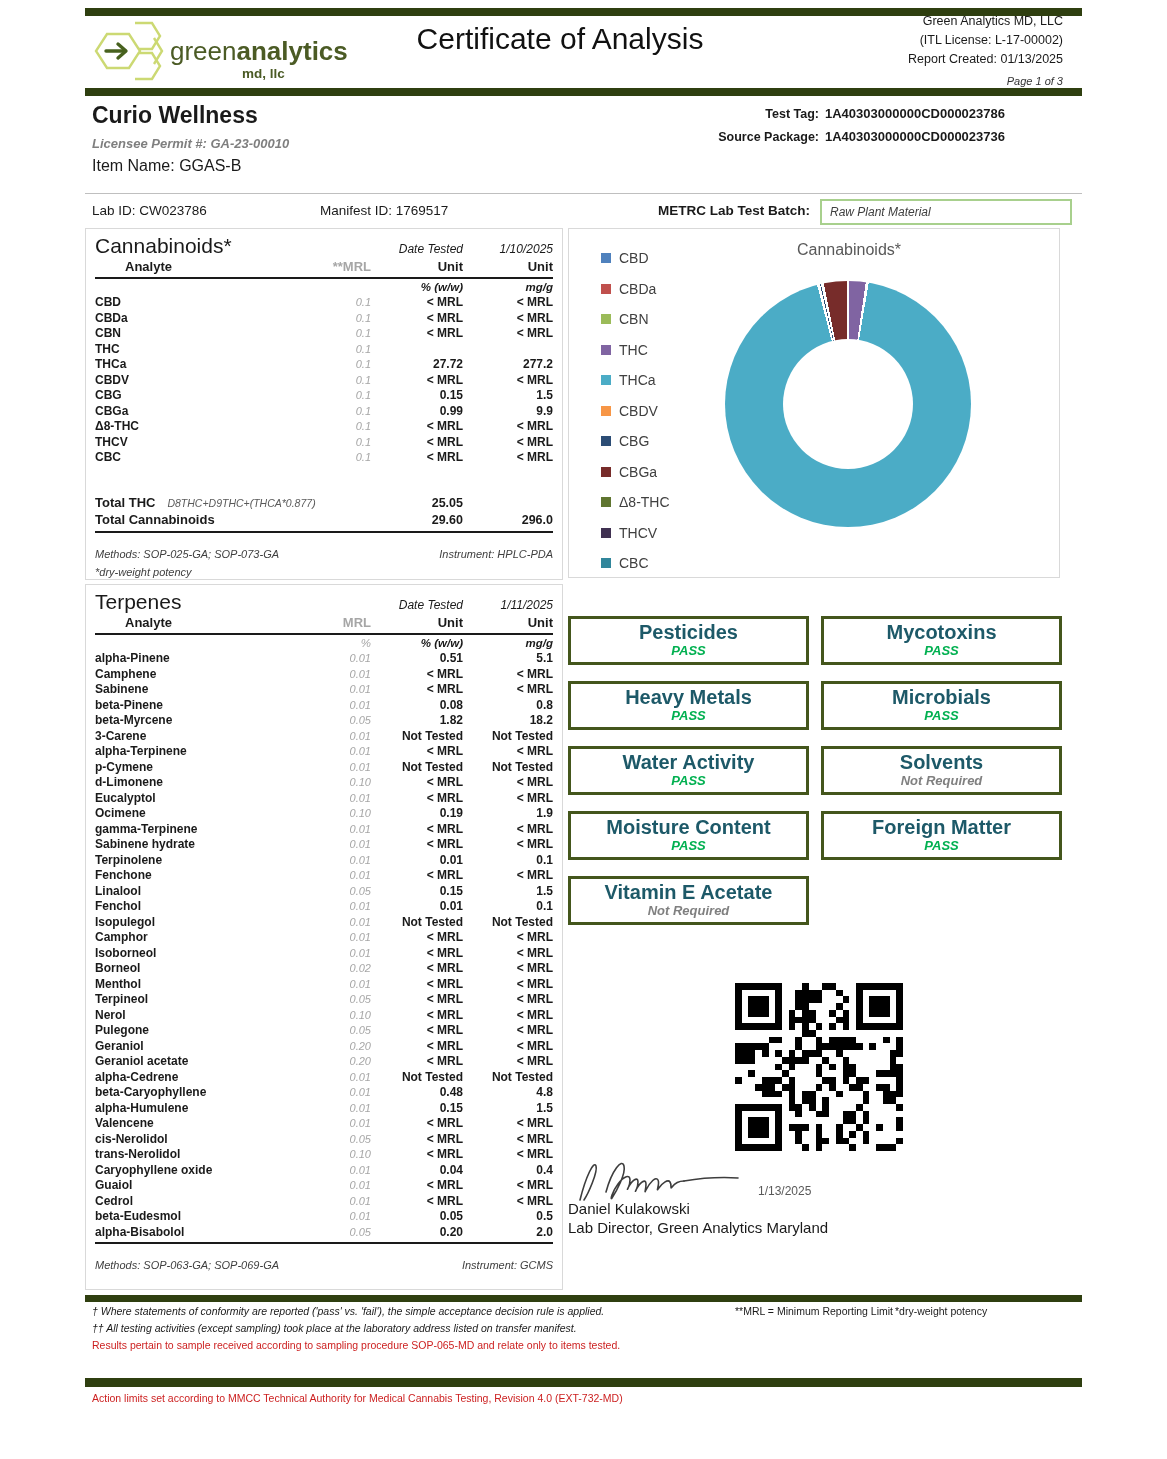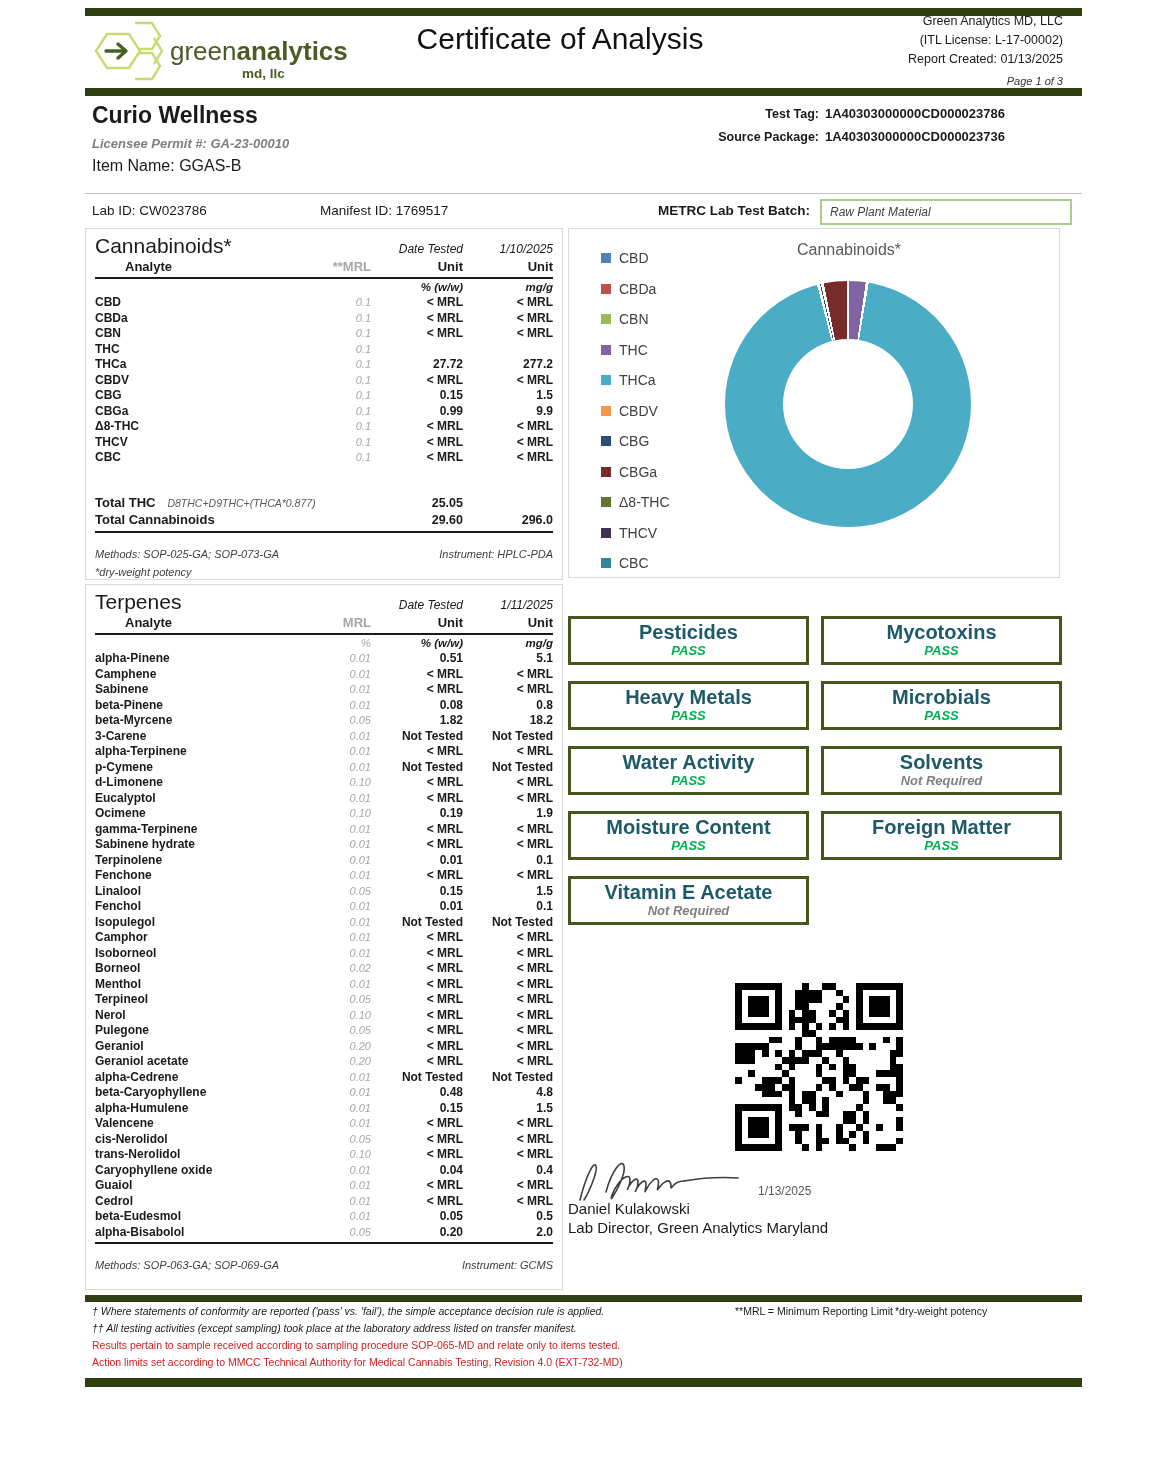--- a/index.html
+++ b/index.html
@@ -937,16 +937,16 @@
   <div class="abs sig-date" style="left:758px;top:1184px;">1/13/2025</div>
   <div class="abs sig-name" style="left:568px;top:1200px;">Daniel Kulakowski</div>
   <div class="abs sig-name" style="left:568px;top:1219px;">Lab Director, Green Analytics Maryland</div>
 
   <div class="abs bar" style="top:1295px;height:7px;"></div>
   <div class="abs foot it" style="left:92px;top:1305px;">† Where statements of conformity are reported ('pass' vs. 'fail'), the simple acceptance decision rule is applied.</div>
   <div class="abs foot" style="left:735px;top:1305px;">**MRL = Minimum Reporting Limit</div>
   <div class="abs foot" style="left:895px;top:1305px;">*dry-weight potency</div>
   <div class="abs foot it" style="left:92px;top:1322px;">†† All testing activities (except sampling) took place at the laboratory address listed on transfer manifest.</div>
   <div class="abs foot red" style="left:92px;top:1339px;">Results pertain to sample received according to sampling procedure SOP-065-MD and relate only to items tested.</div>
-  <div class="abs foot red" style="left:92px;top:1356px;">Action limits set according to MMCC Technical Authority for Medical Cannabis Testing, Revision 4.0 (EXT-732-MD)</div>
+  <div class="abs foot red" style="left:92px;top:1392px;">Action limits set according to MMCC Technical Authority for Medical Cannabis Testing, Revision 4.0 (EXT-732-MD)</div>
   <div class="abs bar" style="top:1378px;height:9px;"></div>
 
 </div>
 
 </body></html>

